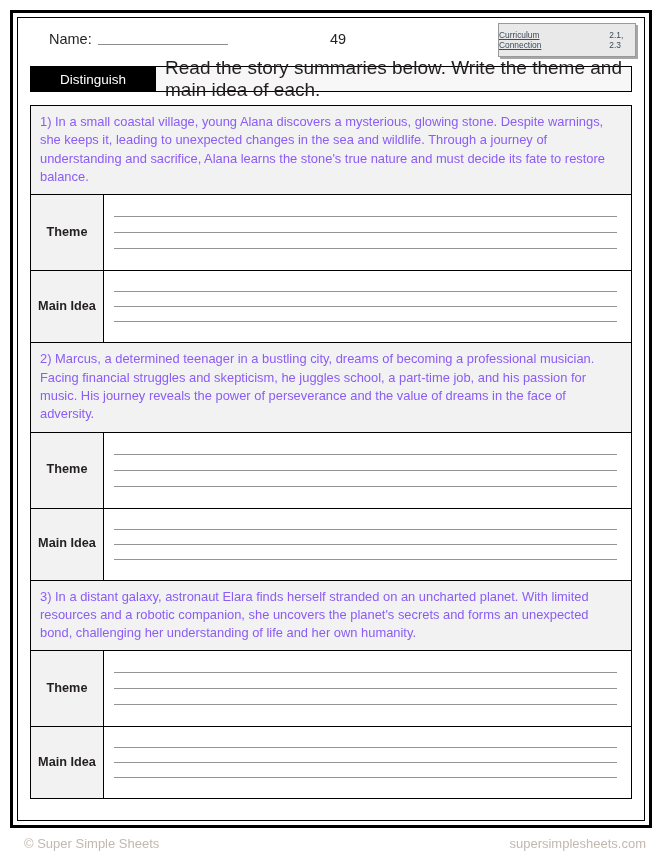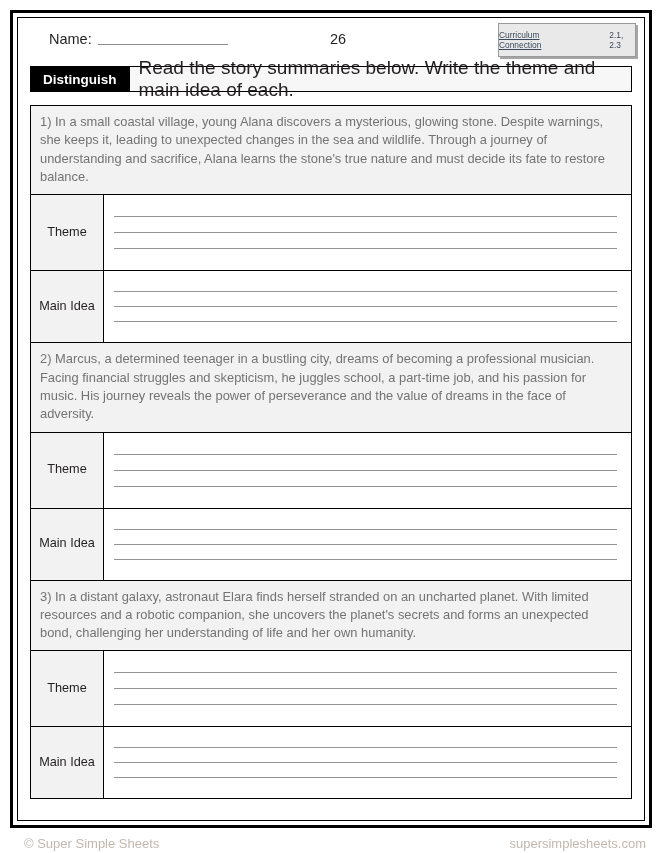--- a/index.html
+++ b/index.html
@@ -113,24 +113,23 @@
     height: 26px;
     width: 100%;
   }
   .banner-tag {
     background: #000000;
     color: #ffffff;
     font-size: 13.5px;
     display: flex;
     align-items: center;
     justify-content: center;
-    padding: 0 13px;
+    padding: 0 30px;
     box-sizing: border-box;
     white-space: nowrap;
-    font-weight: bold;
   }
   .banner-text {
     flex: 1;
     background: #f7f7f7;
     border: 1px solid #000000;
     border-left: none;
     font-size: 19px;
     display: flex;
     align-items: center;
     padding-left: 9px;
@@ -144,41 +143,42 @@
     border: 1.5px solid #000000;
     border-bottom: none;
     box-sizing: border-box;
   }
   .story-row {
     border-bottom: 1.5px solid #000000;
     background: #f2f2f2;
     padding: 7px 9px 8px 9px;
     font-size: 12.9px;
     line-height: 1.42;
-    color: #737373;
+    color: #8b5cf6;
     box-sizing: border-box;
   }
   .answer-row {
     display: flex;
     border-bottom: 1.5px solid #000000;
     box-sizing: border-box;
   }
   .answer-label {
     width: 73px;
     flex: 0 0 73px;
     background: #f2f2f2;
     border-right: 1.5px solid #000000;
     display: flex;
     align-items: center;
     justify-content: center;
     text-align: center;
     font-size: 12.7px;
     line-height: 1.35;
     color: #231f20;
     box-sizing: border-box;
+    font-weight: bold;
   }
   .answer-lines {
     flex: 1;
     background: #ffffff;
     box-sizing: border-box;
     display: flex;
     flex-direction: column;
     justify-content: space-evenly;
     padding: 6px 14px 6px 10px;
   }
@@ -209,21 +209,21 @@
 
 <div class="page-frame">
   <div class="page-inner">
     <div class="content">
 
       <div class="header-row">
         <div class="name-block">
           <span class="name-label">Name:</span>
           <span class="name-rule"></span>
         </div>
-        <div class="page-number">26</div>
+        <div class="page-number">49</div>
         <div class="curriculum-box">
           <span class="curriculum-title">Curriculum Connection</span>
           <span class="curriculum-codes">2.1, 2.3</span>
         </div>
       </div>
 
       <div class="banner">
         <div class="banner-tag">Distinguish</div>
         <div class="banner-text">Read the story summaries below. Write the theme and main idea of each.</div>
       </div>

